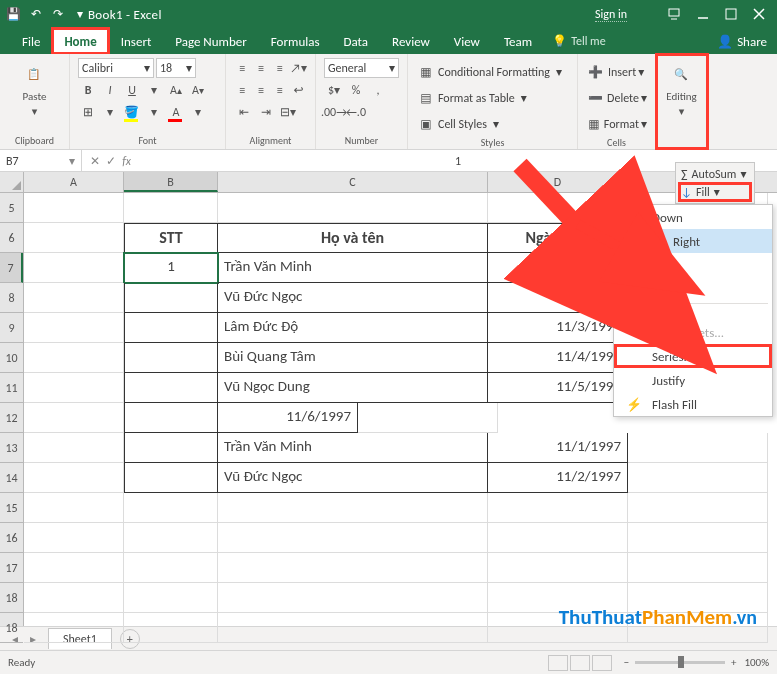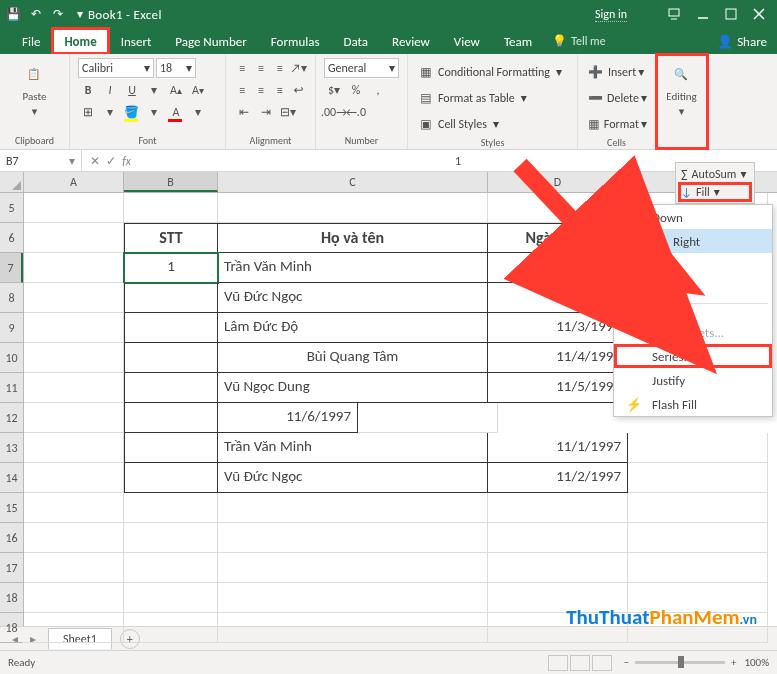--- a/index.html
+++ b/index.html
@@ -74,21 +74,21 @@
 .statusbar { height:24px; background:#f3f2f1; border-top:1px solid #d5d5d5; display:flex; align-items:center; padding:0 8px; font-size:11px; color:#555;}
 .statusbar .spacer { flex:1; }
 .viewbtn { width:20px; height:16px; border:1px solid #c7c7c7; margin:0 1px; }
 .zoom-track { width:90px; height:3px; background:#c7c7c7; margin:0 6px; position:relative;}
 .zoom-track::before { content:''; width:1px; height:9px; background:#777; position:absolute; left:50%; top:-3px;}
 .zoom-thumb { width:6px; height:12px; background:#777; position:absolute; left:48%; top:-5px;}
 
 .watermark { position:absolute; right:20px; bottom:44px; font-family: Arial, sans-serif; font-size:21px; font-weight:700; z-index:60; pointer-events:none; }
 .watermark .a { color:#0d7fd6; }
 .watermark .b { color:#f39200; }
-.watermark .c { color:#0d7fd6; font-size:14px;}
+.watermark .c { color:#0d7fd6; font-size:20px;}
 
 .arrow { position:absolute; z-index:50; pointer-events:none; }
 .arrow svg { overflow:visible; }
 </style>
 </head>
 <body>
 
 <div class="titlebar">
   <div class="qat">
     <span>💾</span>
@@ -405,21 +405,21 @@
       <div class="gridrow">
         <div class="gridcell " style="width: 100px;"></div>
         <div class="gridcell center tbl-border tbl-left" style="width: 94px;"></div>
         <div class="gridcell tbl-border" style="width: 270px;">Lâm Đức Độ</div>
         <div class="gridcell right tbl-border" style="width: 140px;">11/3/1997</div>
         <div class="gridcell " style="width: 140px;"></div>
       </div>
       <div class="gridrow">
         <div class="gridcell " style="width: 100px;"></div>
         <div class="gridcell center tbl-border tbl-left" style="width: 94px;"></div>
-        <div class="gridcell tbl-border" style="width: 270px; text-align: center;">Bùi Quang Tâm</div>
+        <div class="gridcell tbl-border" style="width: 270px;">Bùi Quang Tâm</div>
         <div class="gridcell right tbl-border" style="width: 140px;">11/4/1997</div>
         <div class="gridcell " style="width: 140px;"></div>
       </div>
       <div class="gridrow">
         <div class="gridcell " style="width: 100px;"></div>
         <div class="gridcell center tbl-border tbl-left" style="width: 94px;"></div>
         <div class="gridcell tbl-border" style="width: 270px;">Vũ Ngọc Dung</div>
         <div class="gridcell right tbl-border" style="width: 140px;">11/5/1997</div>
         <div class="gridcell " style="width: 140px;"></div>
       </div>

